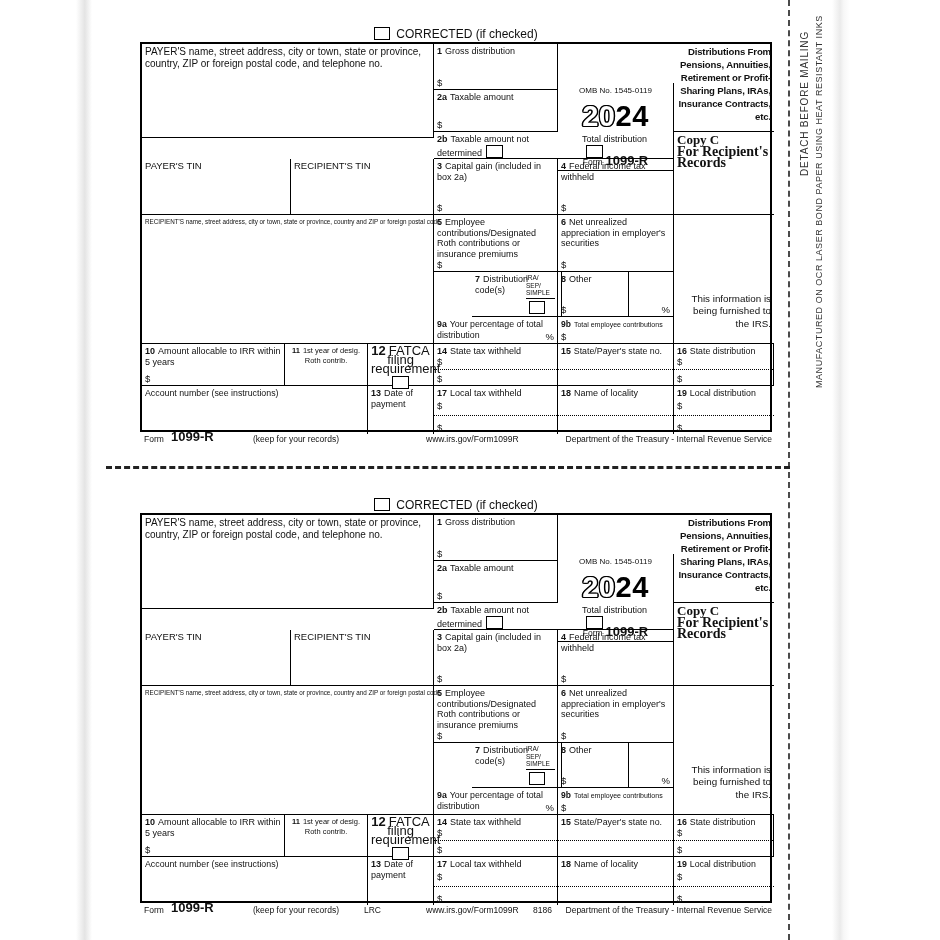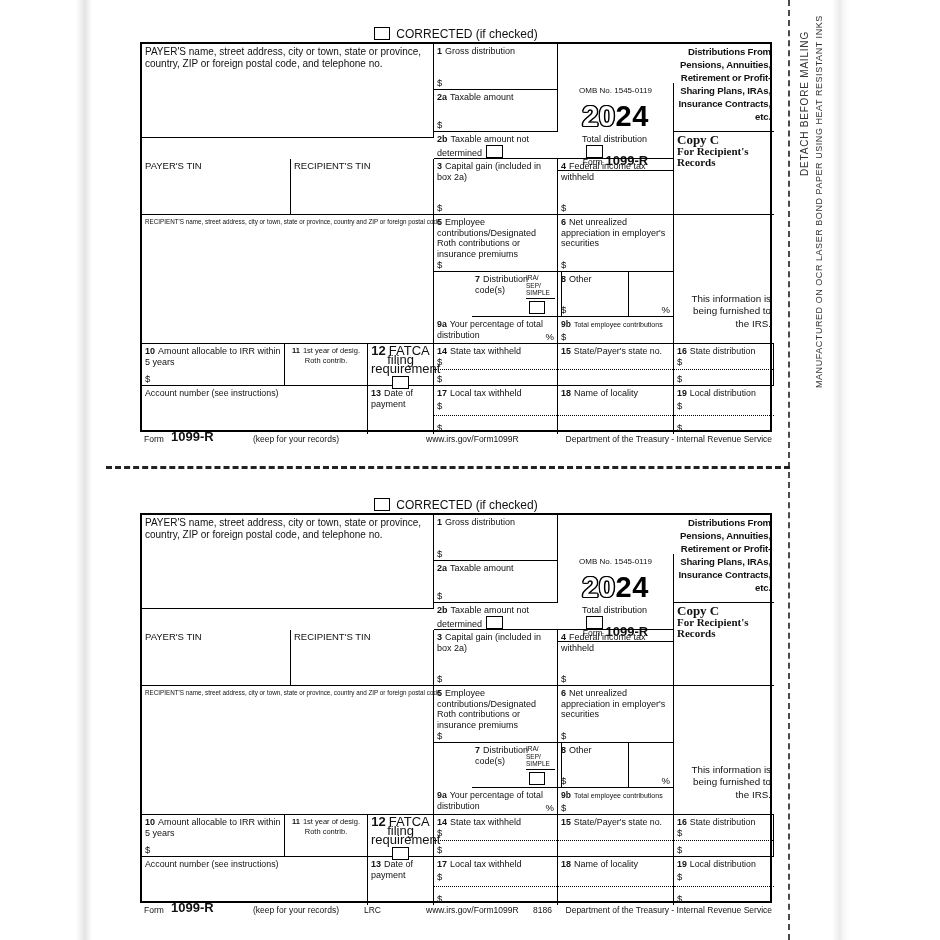--- a/index.html
+++ b/index.html
@@ -77,21 +77,21 @@
   .c-b16{left:532px;top:300px;width:100px;height:42px;font-size:8.8px;}
   .c-acct{left:0;top:342px;width:226px;height:48px;border-bottom:none;font-size:8.8px;}
   .c-b13{left:226px;top:342px;width:66px;height:48px;border-bottom:none;}
   .c-b17{left:292px;top:342px;width:124px;height:48px;border-bottom:none;}
   .c-b18{left:416px;top:342px;width:116px;height:48px;border-bottom:none;}
   .c-b19{left:532px;top:342px;width:100px;height:48px;border-bottom:none;border-right:none;font-size:8.8px;}
   .c-title{left:532px;top:0;width:100px;height:88px;border-right:none;text-align:right;
            font-weight:bold;font-size:9.6px;line-height:13px;letter-spacing:-.15px;padding-top:1px;}
   .c-copyc{left:532px;top:88px;width:100px;height:83px;border-right:none;text-align:left;padding-top:3px;font-family:Liberation Serif, serif;}
   .copyc-main{font-size:13px;font-weight:bold;}
-  .copyc-sub{font-size:11px;font-weight:bold;line-height:11.5px;}
+  .copyc-sub{font-size:14px;font-weight:bold;line-height:11.5px;}
   .c-info{left:532px;top:171px;width:100px;height:129px;border-right:none;
           display:flex;align-items:flex-end;justify-content:flex-end;text-align:right;
           font-size:9.8px;line-height:12.5px;padding-bottom:13px;}
 
   .footer{position:absolute;left:140px;top:430px;width:632px;height:14px;font-size:8.5px;}
   .ft{position:absolute;bottom:0;white-space:nowrap;}
   .f-word{left:4px;}
   .f-num{left:31px;font-size:13px;font-weight:bold;}
   .f-keep{left:113px;}
   .f-lrc{left:224px;}

